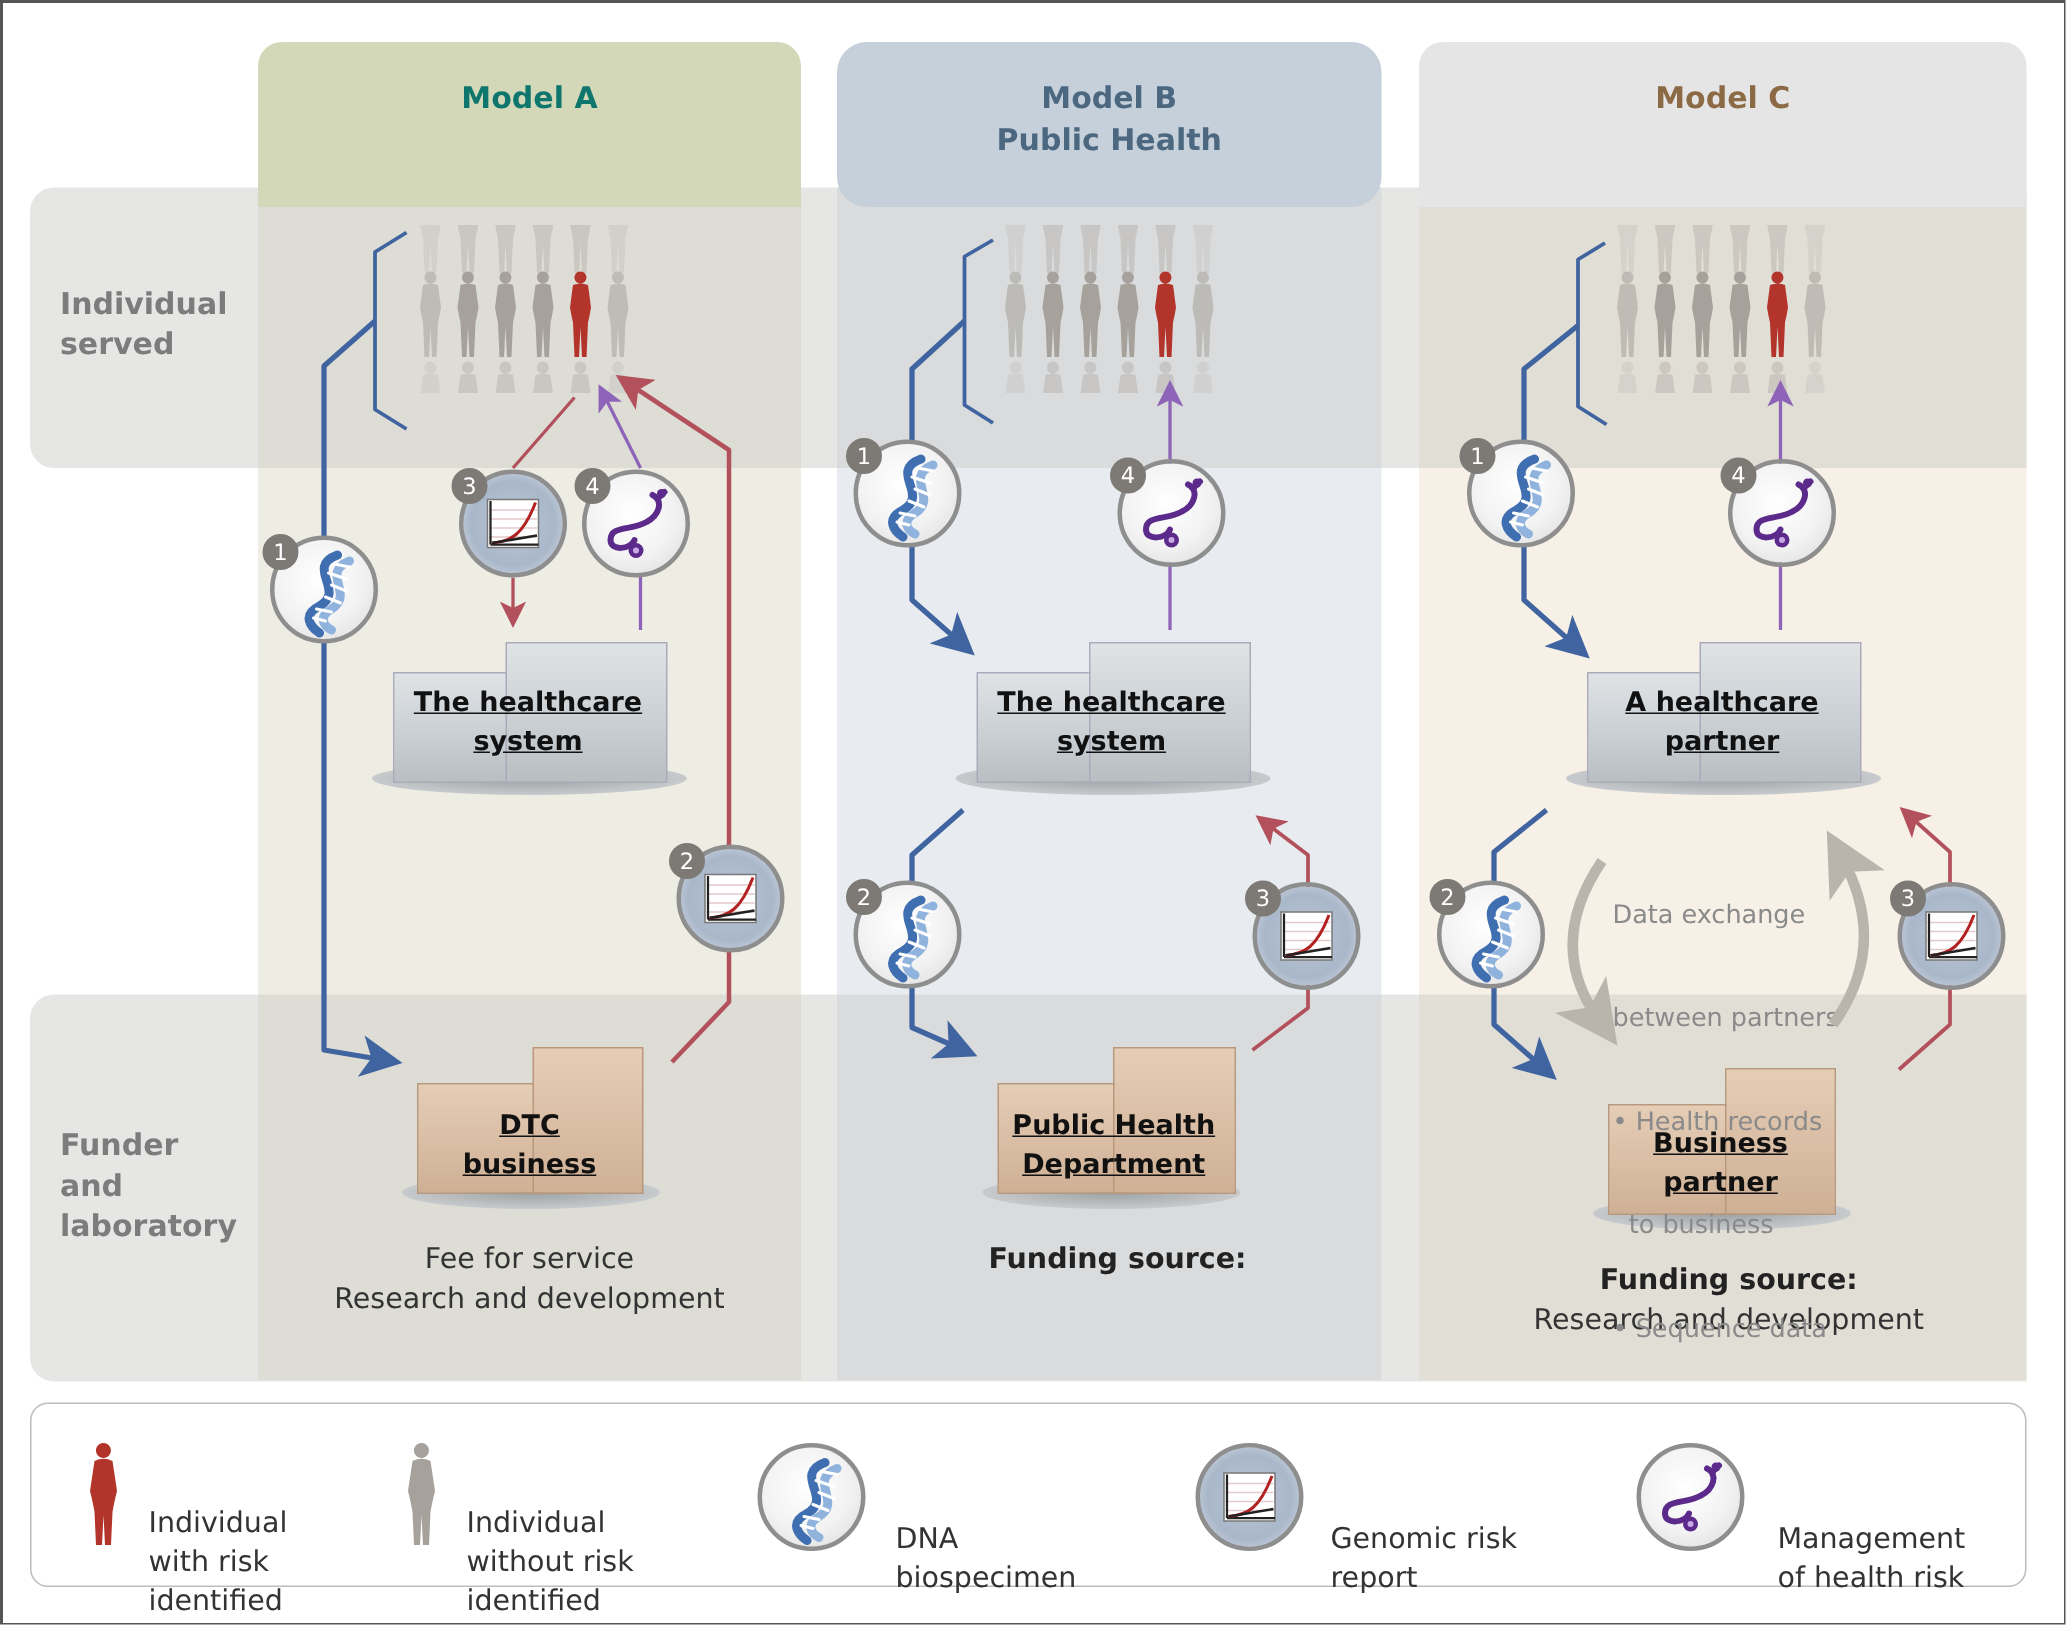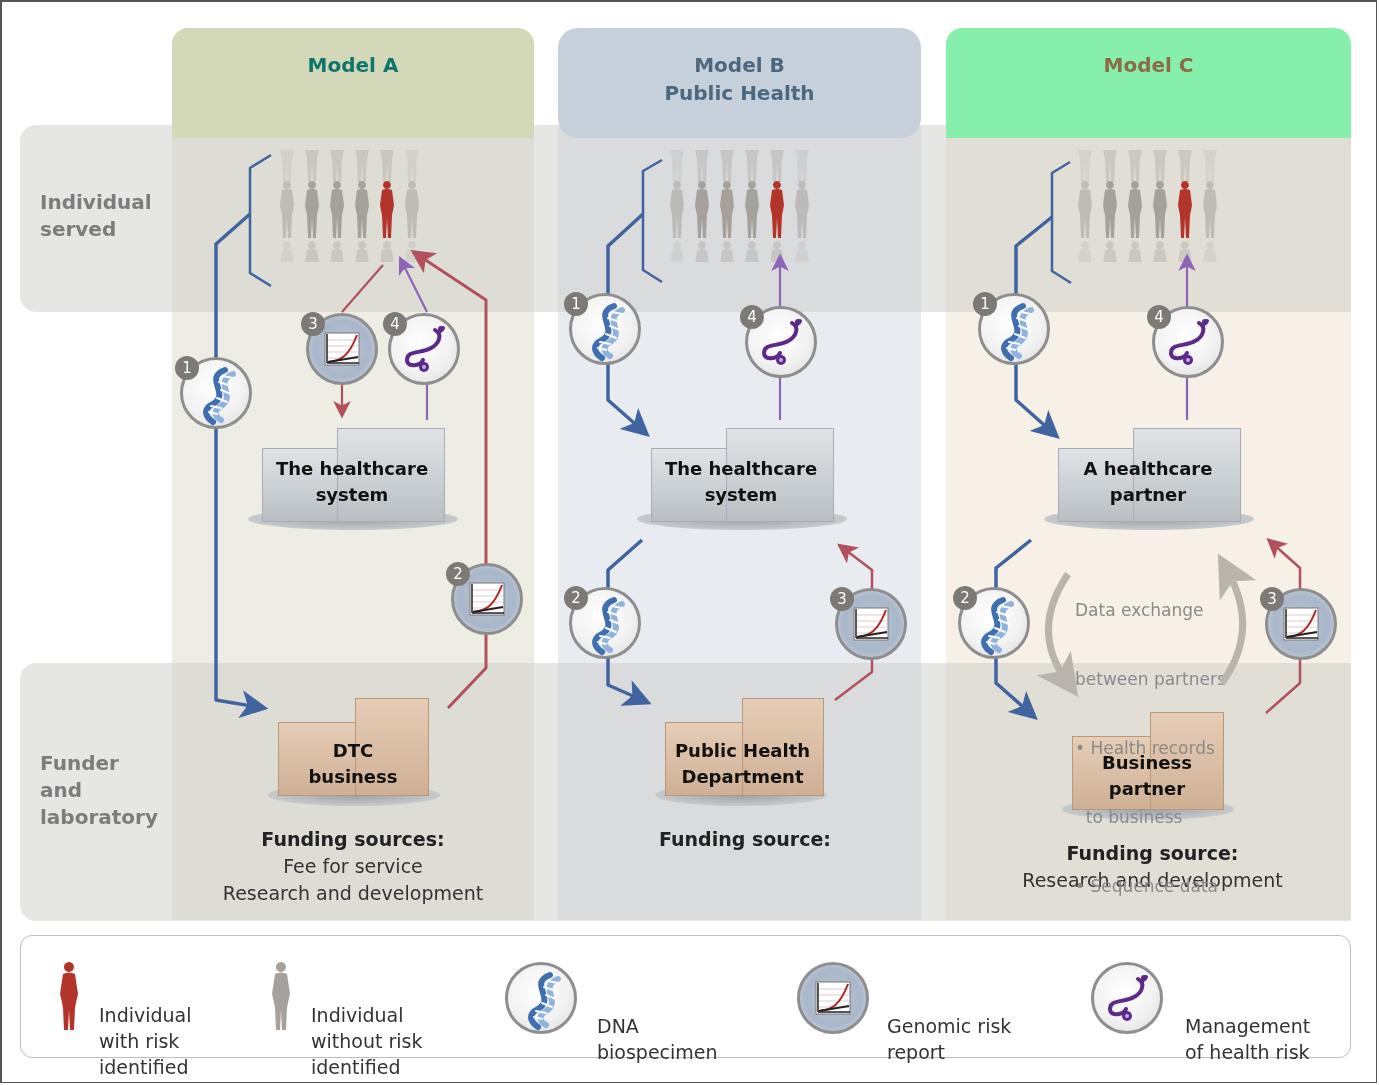--- a/index.html
+++ b/index.html
@@ -3,37 +3,37 @@
 <meta charset="utf-8">
 <style>
   html,body{margin:0;padding:0;}
   body{width:1379px;height:1085px;position:relative;background:#fff;font-family:"DejaVu Sans","Liberation Sans",sans-serif;overflow:hidden;}
   .frame{position:absolute;left:0;top:0;width:1377px;height:1083px;border:1px solid #555;border-top:2px solid #555;border-left:2px solid #555;box-sizing:border-box;}
   .abs{position:absolute;}
   
   .colhead{position:absolute;top:28px;height:110px;border-radius:16px 16px 0 0;text-align:center;font-weight:bold;font-size:20px;line-height:28px;box-sizing:border-box;padding-top:23px;}
   .colA{left:172px;width:362px;background:#d3d8b8;color:#0f766e;}
   .colB{left:558px;width:363px;background:#c6d0da;color:#4c6780;border-radius:20px;}
-  .colC{left:946px;width:405px;background:#86efac;color:#8c6a46;}
+  .colC{left:946px;width:405px;background:#e5e5e5;color:#8c6a46;}
   
   .colbody{position:absolute;top:125px;height:795px;}
   .bodyA{left:172px;width:362px;background:#eeede4;}
   .bodyB{left:558px;width:363px;background:#e8ecf0;}
   .bodyC{left:946px;width:405px;background:#f6f0e6;}
   
   .band{position:absolute;left:20px;width:1331px;background:rgba(200,200,195,0.45);}
   .bandTop{top:125px;height:187px;border-radius:16px 0 0 16px;}
   .bandBot{top:663px;height:258px;border-radius:16px 0 0 16px;}
   .rowlabel{position:absolute;left:40px;color:#7c7c7c;font-weight:bold;font-size:20px;line-height:27px;}
   
   .crowd{position:absolute;width:150px;height:128px;}
   .person{position:absolute;width:18px;height:60px;}
   
   .bldg{position:absolute;text-align:center;font-weight:bold;font-size:18px;line-height:26px;color:#111;}
-  .bldg .label{position:relative;z-index:2;}
+  .bldg .label{position:relative;z-index:2;text-decoration:underline;}
   .hospital{background:linear-gradient(180deg,#dfe3e6 0%,#c9ced2 60%,#b9bec2 100%);border:1px solid #aab;}
   .factory{background:linear-gradient(180deg,#e5cdb6 0%,#cfb095 100%);border:1px solid #b9977a;}
   .shadow{position:absolute;border-radius:50%;background:radial-gradient(ellipse,#9aa0a3 0%,#c7cacc 70%,rgba(200,200,200,0) 100%);}
   .funding{position:absolute;text-align:center;font-size:19px;line-height:27px;color:#333;}
   .funding .fh{font-weight:bold;color:#222;}
   
   .badge{position:absolute;width:72px;height:72px;border-radius:50%;box-sizing:border-box;border:3px solid #8e8e8e;}
   .badge.dna{background:radial-gradient(circle at 45% 40%,#ffffff 0%,#f2f2f2 55%,#d9d9d9 100%);}
   .badge.report{background:radial-gradient(circle at 50% 50%,#b9c6d6 0%,#a9b7ca 60%,#dfe4ea 100%);}
   .badge.steth{background:radial-gradient(circle at 45% 40%,#ffffff 0%,#f2f2f2 55%,#d9d9d9 100%);}
@@ -289,21 +289,20 @@
 
 <div class="shadow" style="left:1062px;top:798px;width:172px;height:22px;"></div>
 <div class="bldg factory" style="left:1072px;top:736px;width:110px;height:72px;"></div>
 <div class="bldg factory" style="left:1150px;top:712px;width:72px;height:96px;"></div>
 <div class="bldg" style="left:1072px;top:750px;width:150px;">
   <div class="label">Business</div>
   <div class="label">partner</div>
 </div>
 
 <div class="funding" style="left:200px;top:826px;width:306px;">
-  <div class="fh">Funding sources:</div>
   <div>Fee for service</div>
   <div>Research and development</div>
 </div>
 <div class="funding" style="left:590px;top:826px;width:310px;">
   <div class="fh">Funding source:</div>
 </div>
 <div class="funding" style="left:1000px;top:840px;width:305px;">
   <div class="fh">Funding source:</div>
   <div>Research and development</div>
 </div>

